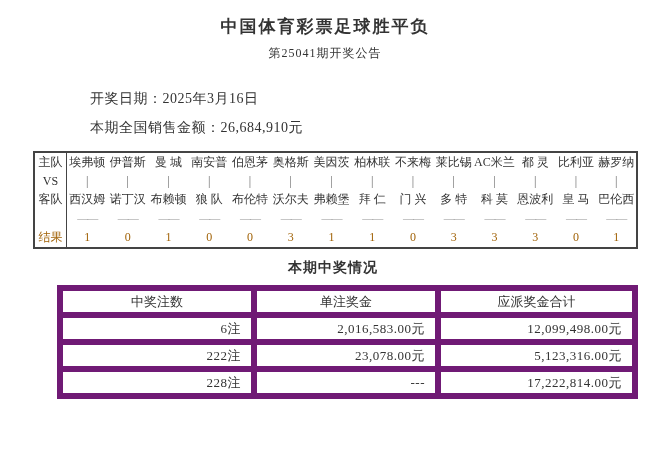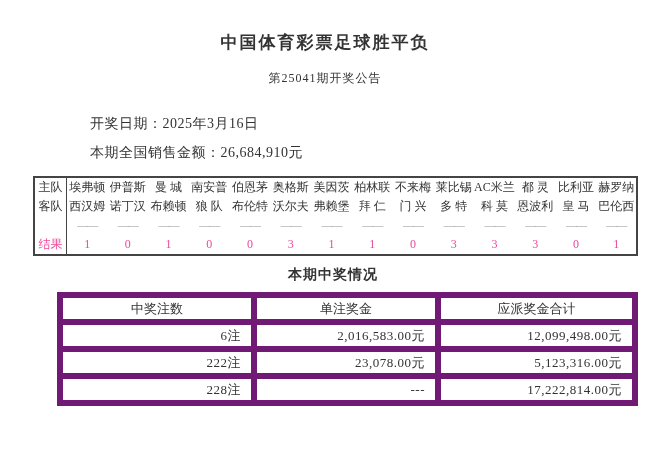--- a/index.html
+++ b/index.html
@@ -4,21 +4,21 @@
 <style>
   html, body { margin: 0; padding: 0; background: #ffffff; }
   body {
     width: 650px; height: 457px;
     font-family: "Liberation Serif", "DejaVu Serif", serif;
     color: #333333;
     position: relative;
     overflow: hidden;
   }
   .page-title {
-    margin: 16px; padding-top: 15px;
+    margin: 0; padding-top: 15px;
     text-align: center;
     font-size: 17px; font-weight: bold;
     letter-spacing: 2px; color: #333;
   }
   .page-subtitle {
     text-align: center;
     font-size: 12px; margin-top: 7px;
     letter-spacing: 1px;
   }
   .info-block { margin: 28px 0 0 90px; font-size: 14px; }
@@ -43,21 +43,21 @@
     width: 31px;
     border-right: 1px solid #444;
     font-size: 12px;
   }
   table.match-table tr.home-row td,
   table.match-table tr.away-row td { height: 19px; letter-spacing: 0px; }
   table.match-table tr.vs-row td.mark { color: #666; height: 17px; }
   table.match-table tr.dash-row td.dash {
     color: #999; font-size: 11px; height: 15px; letter-spacing: -1px;
   }
-  table.match-table tr.result-row td { height: 20px; color: #ec4899; }
+  table.match-table tr.result-row td { height: 20px; color: #a16207; }
 
   .section-title {
     text-align: center;
     font-size: 14px; font-weight: bold;
     margin-top: 10px; letter-spacing: 1px; padding-left: 16px;
   }
 
   table.prize-table {
     border-collapse: collapse;
     table-layout: fixed;
@@ -109,20 +109,37 @@
       <td>奥格斯</td>
       <td>美因茨</td>
       <td>柏林联</td>
       <td>不来梅</td>
       <td>莱比锡</td>
       <td>AC米兰</td>
       <td>都 灵</td>
       <td>比利亚</td>
       <td>赫罗纳</td>
     </tr>
+    <tr class="vs-row">
+      <td class="lbl">VS</td>
+      <td class="mark">|</td>
+      <td class="mark">|</td>
+      <td class="mark">|</td>
+      <td class="mark">|</td>
+      <td class="mark">|</td>
+      <td class="mark">|</td>
+      <td class="mark">|</td>
+      <td class="mark">|</td>
+      <td class="mark">|</td>
+      <td class="mark">|</td>
+      <td class="mark">|</td>
+      <td class="mark">|</td>
+      <td class="mark">|</td>
+      <td class="mark">|</td>
+    </tr>
     <tr class="away-row">
       <td class="lbl">客队</td>
       <td>西汉姆</td>
       <td>诺丁汉</td>
       <td>布赖顿</td>
       <td>狼 队</td>
       <td>布伦特</td>
       <td>沃尔夫</td>
       <td>弗赖堡</td>
       <td>拜 仁</td>

